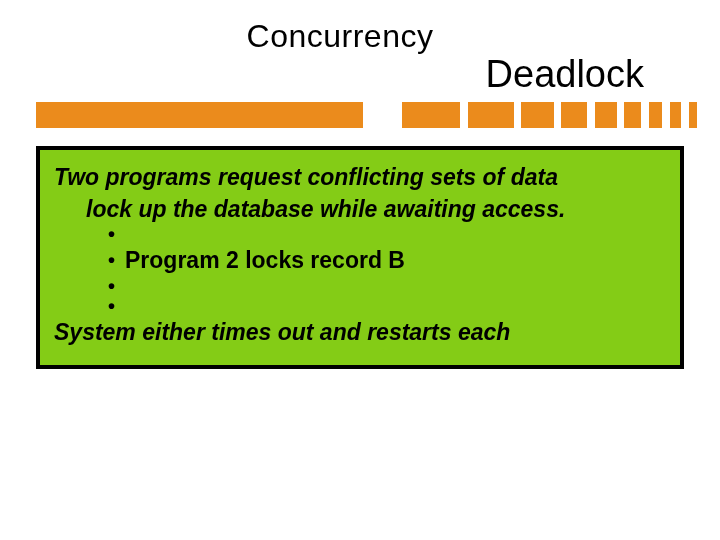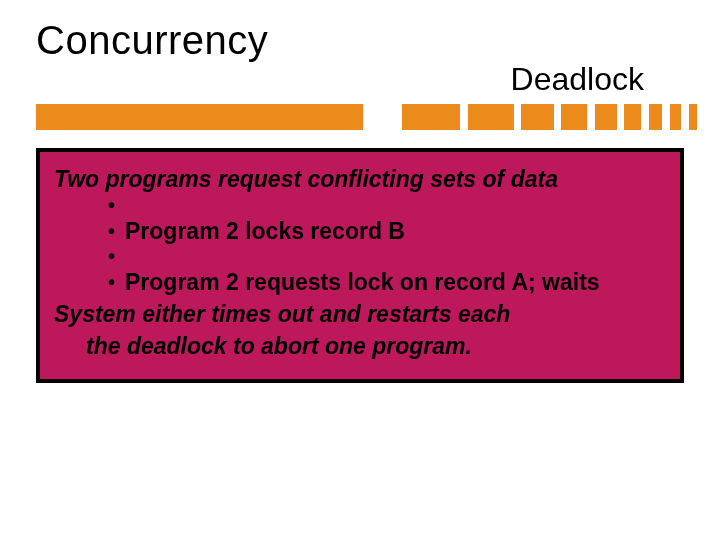--- a/index.html
+++ b/index.html
@@ -4,29 +4,29 @@
 <style>
   * { margin: 0; padding: 0; box-sizing: border-box; }
   html, body { width: 720px; height: 540px; background: #fff; font-family: Arial, Helvetica, sans-serif; }
   .slide {
     width: 720px;
     height: 540px;
     position: relative;
     padding: 18px 36px 0 36px;
   }
   .title {
-    font-size: 40px;
+    font-size: 32px;
     font-weight: 400;
-    text-align: left;
+    text-align: center;
     padding-right: 40px;
     letter-spacing: 0.5px;
     color: #000;
   }
   .subtitle {
-    font-size: 32px;
+    font-size: 38px;
     font-weight: 400;
     text-align: right;
     padding-right: 40px;
     color: #000;
     margin-top: -2px;
   }
   .stripes {
     display: flex;
     width: 100%;
     height: 26px;
@@ -45,21 +45,21 @@
   .s2 { flex: 0 0 7%; }
   .s3 { flex: 0 0 5%; }
   .s4 { flex: 0 0 4%; }
   .s5 { flex: 0 0 3.3%; }
   .s6 { flex: 0 0 2.6%; }
   .s7 { flex: 0 0 2.1%; }
   .s8 { flex: 0 0 1.7%; }
   .s9 { flex: 0 0 1.3%; }
   .content-box {
     margin-top: 18px;
-    background: #be185d;
+    background: #84cc16;
     border: 4px solid #000;
     padding: 12px 14px 16px 14px;
   }
   .line {
     font-size: 23px;
     font-weight: bold;
     font-style: italic;
     color: #000;
     line-height: 1.38;
   }
@@ -109,33 +109,32 @@
       <div class="stripe-gap g2"></div>
     <div class="s7"></div>
       <div class="stripe-gap g2"></div>
     <div class="s8"></div>
       <div class="stripe-gap g2"></div>
     <div class="s9"></div>
   </div>
 
   <div class="content-box">
     <div class="line">Two programs request conflicting sets of data</div>
+    <div class="line indent1">lock up the database while awaiting access.</div>
 
     <div class="bullet-row">
       <span class="bullet-dot">•</span>
     </div>
     <div class="bullet-row">
       <span class="bullet-dot">•</span>
       <span class="bullet-text">Program 2 locks record B</span>
     </div>
     <div class="bullet-row">
       <span class="bullet-dot">•</span>
     </div>
     <div class="bullet-row">
       <span class="bullet-dot">•</span>
-      <span class="bullet-text">Program 2 requests  lock on record A; waits</span>
     </div>
 
     <div class="line">System either times out and restarts each</div>
-    <div class="line indent1">the deadlock to abort one program.</div>
   </div>
 
 </div>
 
 </body></html>

